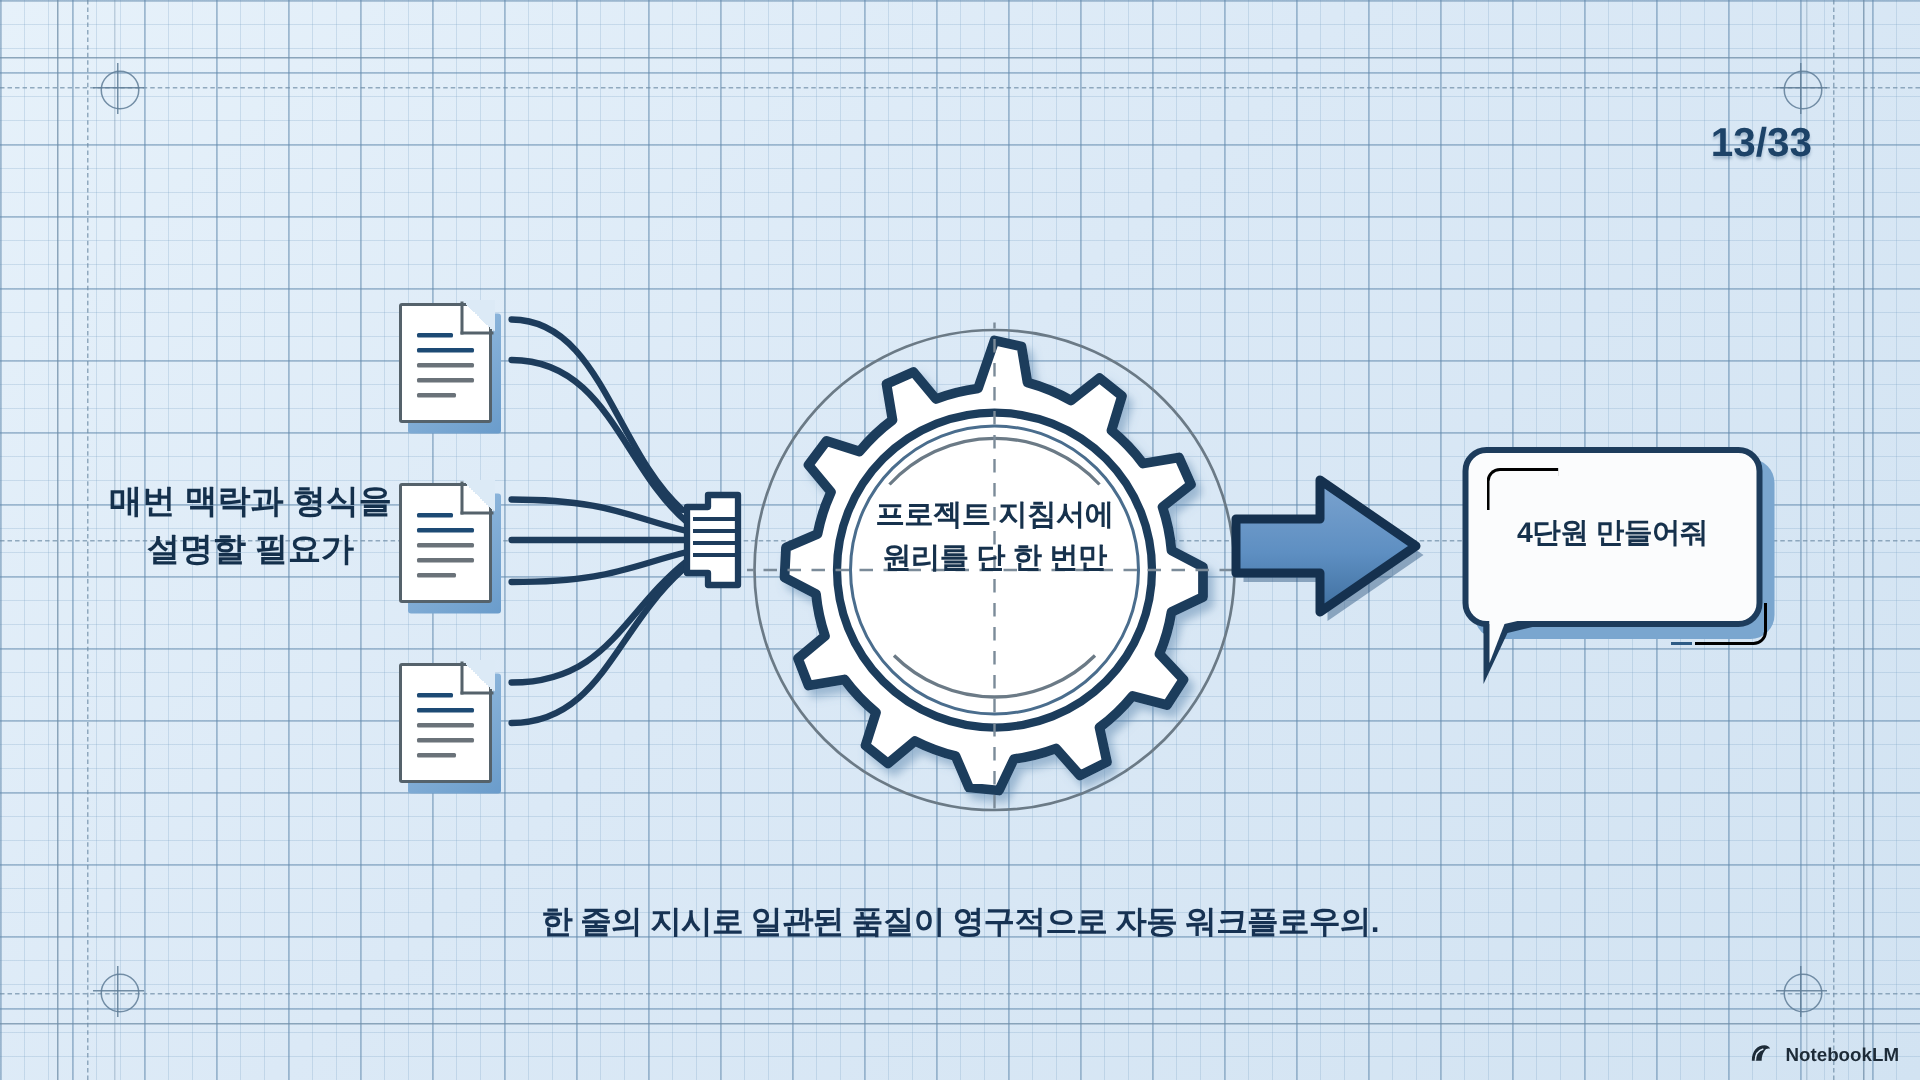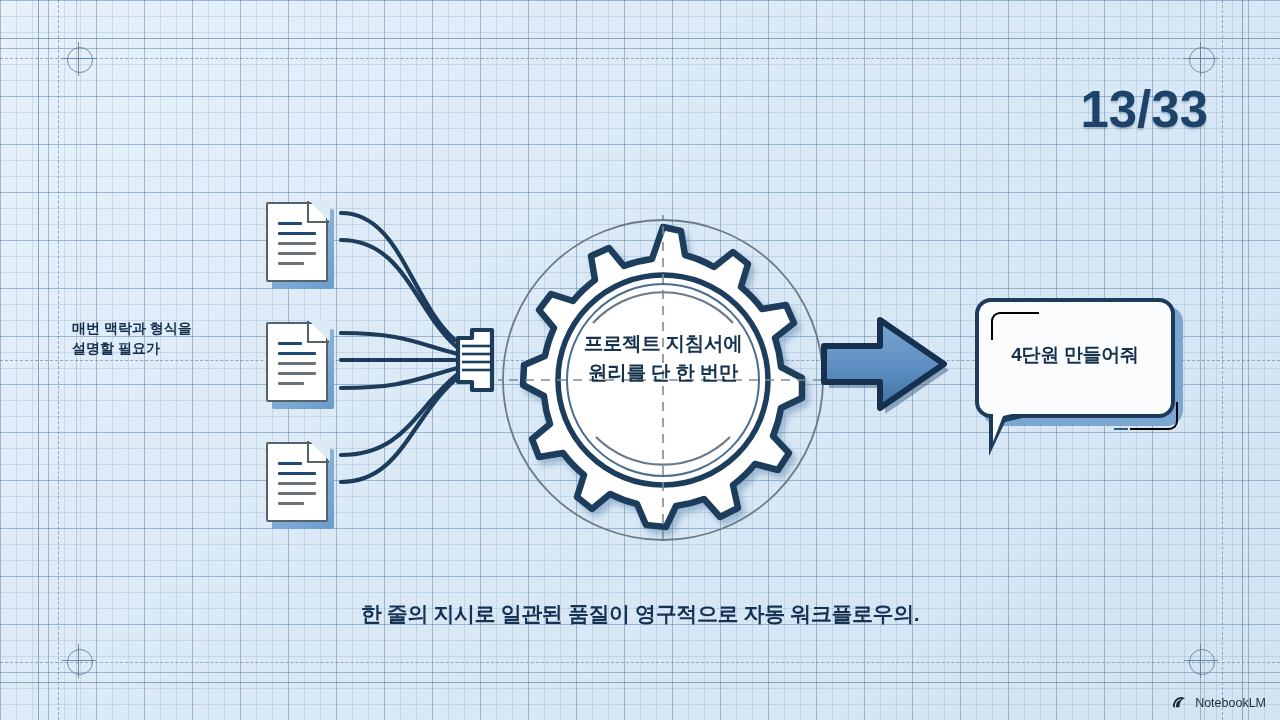--- a/index.html
+++ b/index.html
@@ -37,29 +37,29 @@
     position:absolute;left:88px;top:78px;
     font-size:41px;font-weight:700;letter-spacing:-1px;
     color:#1d3f63;
     background:linear-gradient(180deg,#2a5480 0%,#153551 100%);
     -webkit-background-clip:text;background-clip:text;-webkit-text-fill-color:transparent;
     text-shadow:0 2px 2px rgba(40,80,120,.28);
     white-space:nowrap;
   }
   #pagenum{
     position:absolute;right:72px;top:80px;
-    font-size:51px;font-weight:700;color:#1d4368;
+    font-size:27px;font-weight:700;color:#1d4368;
     text-shadow:0 2px 2px rgba(40,80,120,.3);
     letter-spacing:0px;
   }
 
   
   #left-note{
     position:absolute;left:72px;top:318px;width:190px;
-    text-align:left;font-size:14px;font-weight:700;line-height:1.45;
+    text-align:center;font-size:22px;font-weight:700;line-height:1.45;
     color:#14304c;
   }
 
   
   .doc{position:absolute;width:62px;height:80px;}
   .doc .shadow{
     position:absolute;left:6px;top:7px;width:62px;height:80px;
     background:linear-gradient(140deg,#9dc1e2,#6a9ccb);
     border-radius:2px;
   }
@@ -126,21 +126,21 @@
   
   #caption{
     position:absolute;left:0;top:600px;width:1280px;text-align:center;
     font-size:21px;font-weight:700;color:#163253;letter-spacing:-.4px;
   }
 
   
   #watermark{
     position:absolute;right:14px;bottom:10px;
     display:flex;align-items:center;gap:9px;
-    font-size:12.5px;color:#1d2b38;font-weight:400;
+    font-size:12.5px;color:#1d2b38;font-weight:700;
   }
 </style>
 </head>
 <body>
 
 <div id="slide">
 
   <div class="guide gl-v" style="left:38px;top:0;height:720px;"></div>
   <div class="guide gl-v" style="left:1242px;top:0;height:720px;"></div>
   <div class="guide gl-h" style="left:0;top:38px;width:1280px;"></div>

